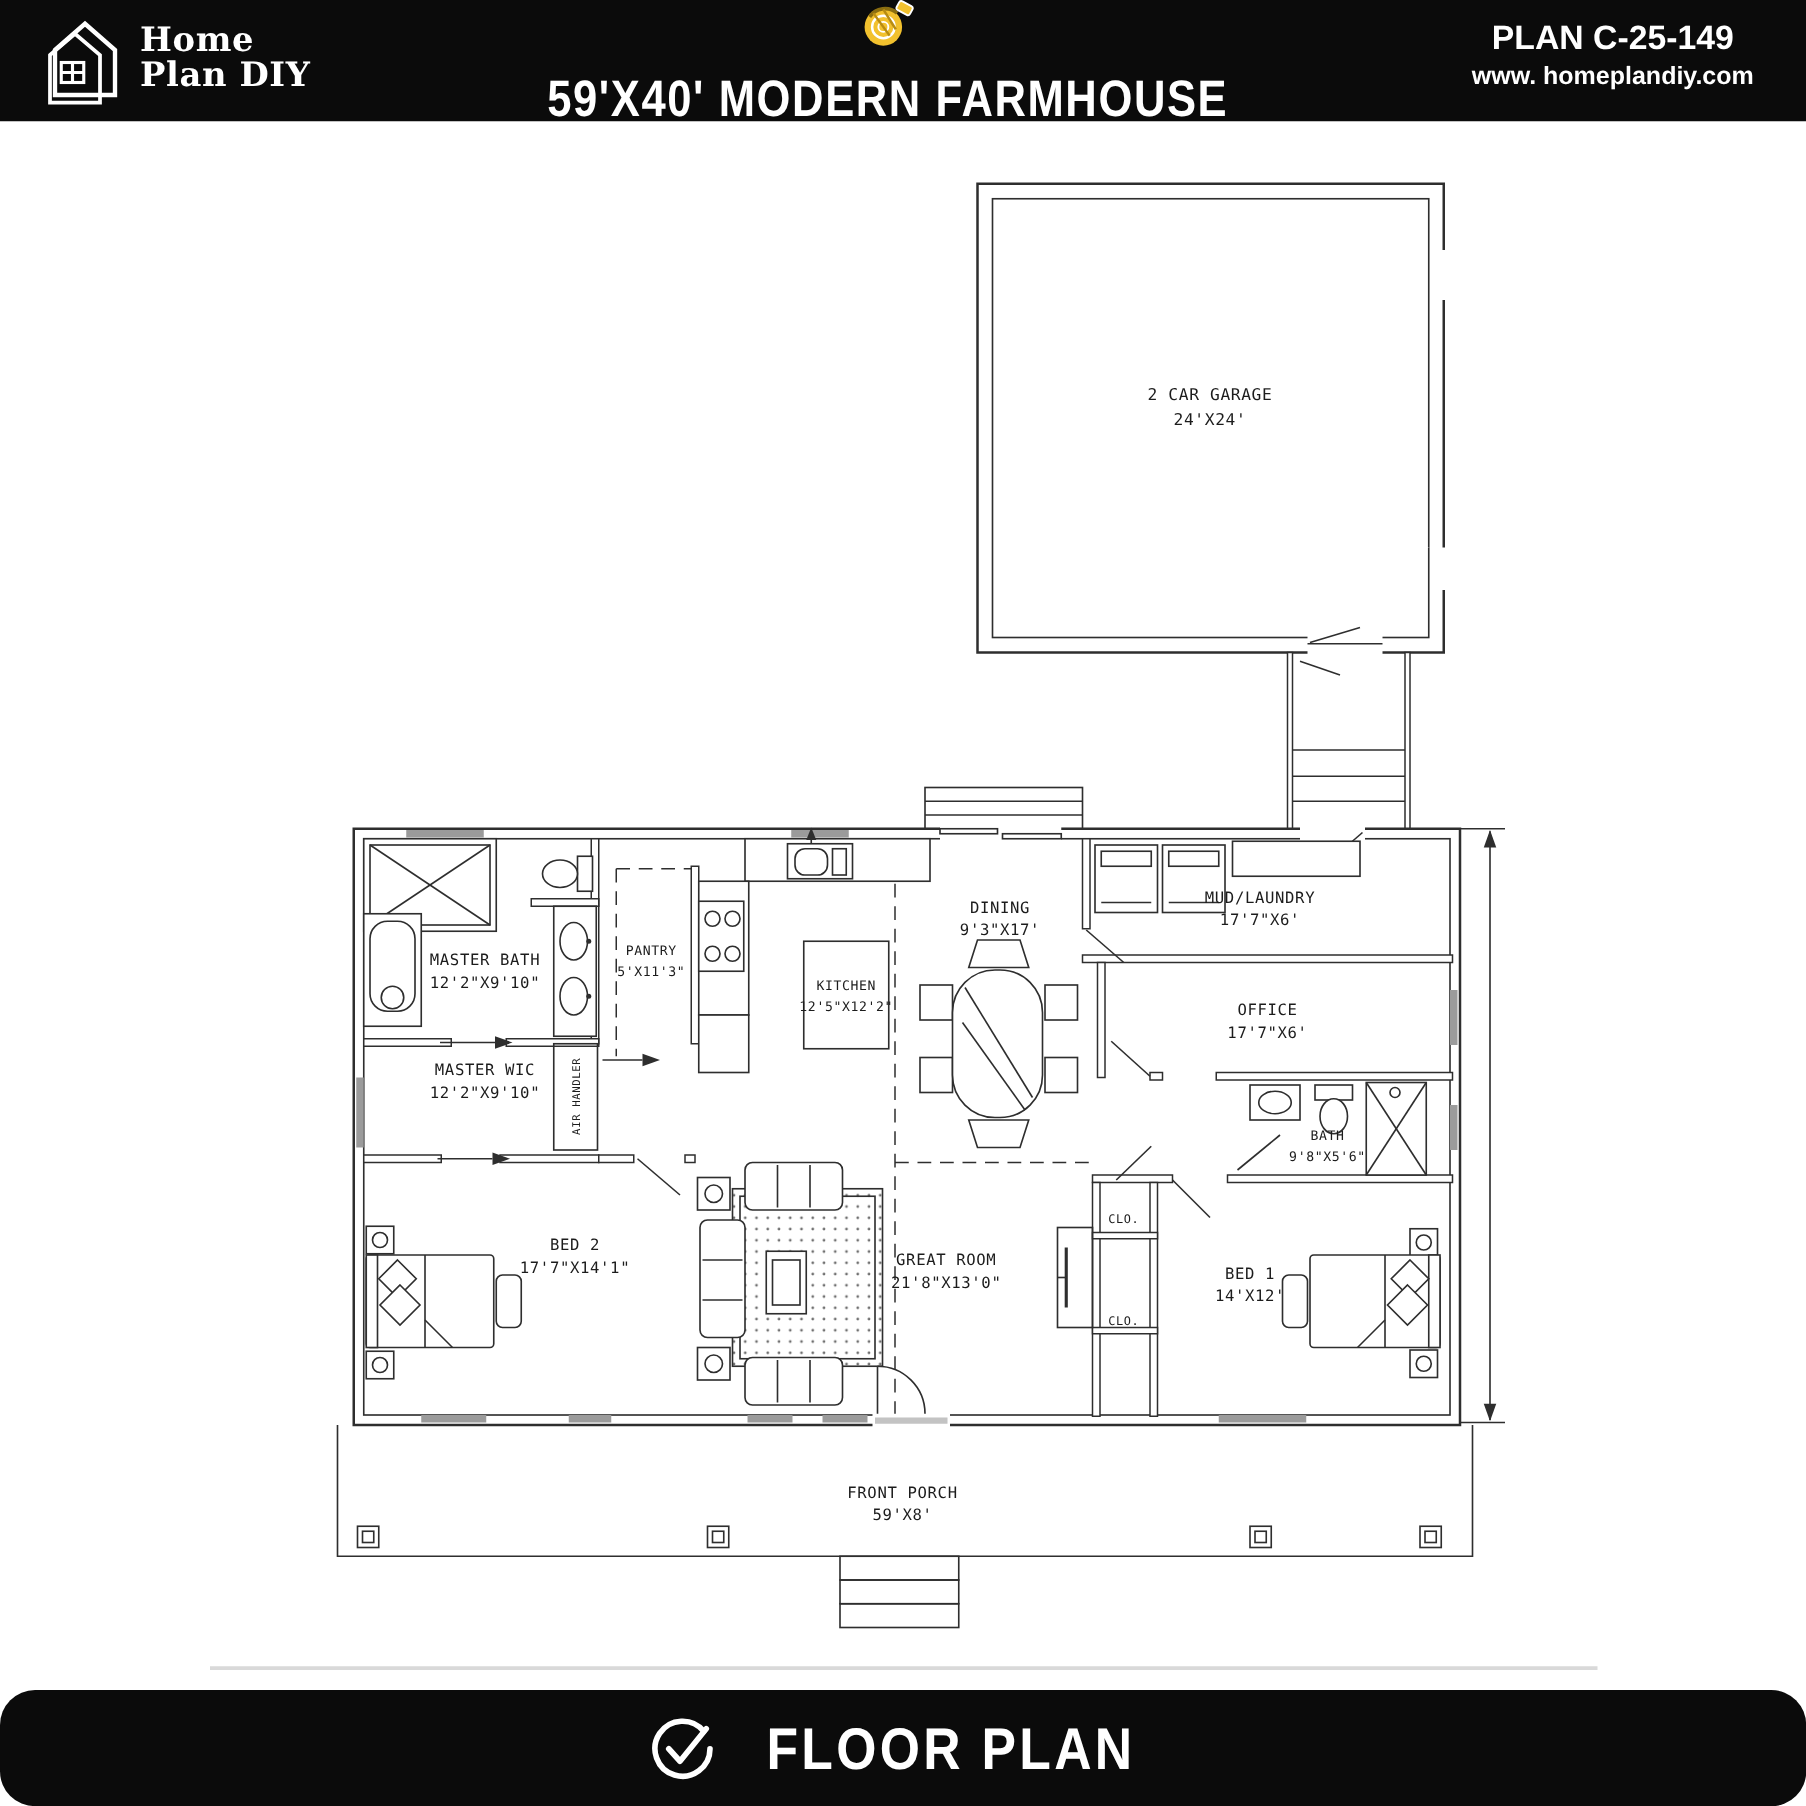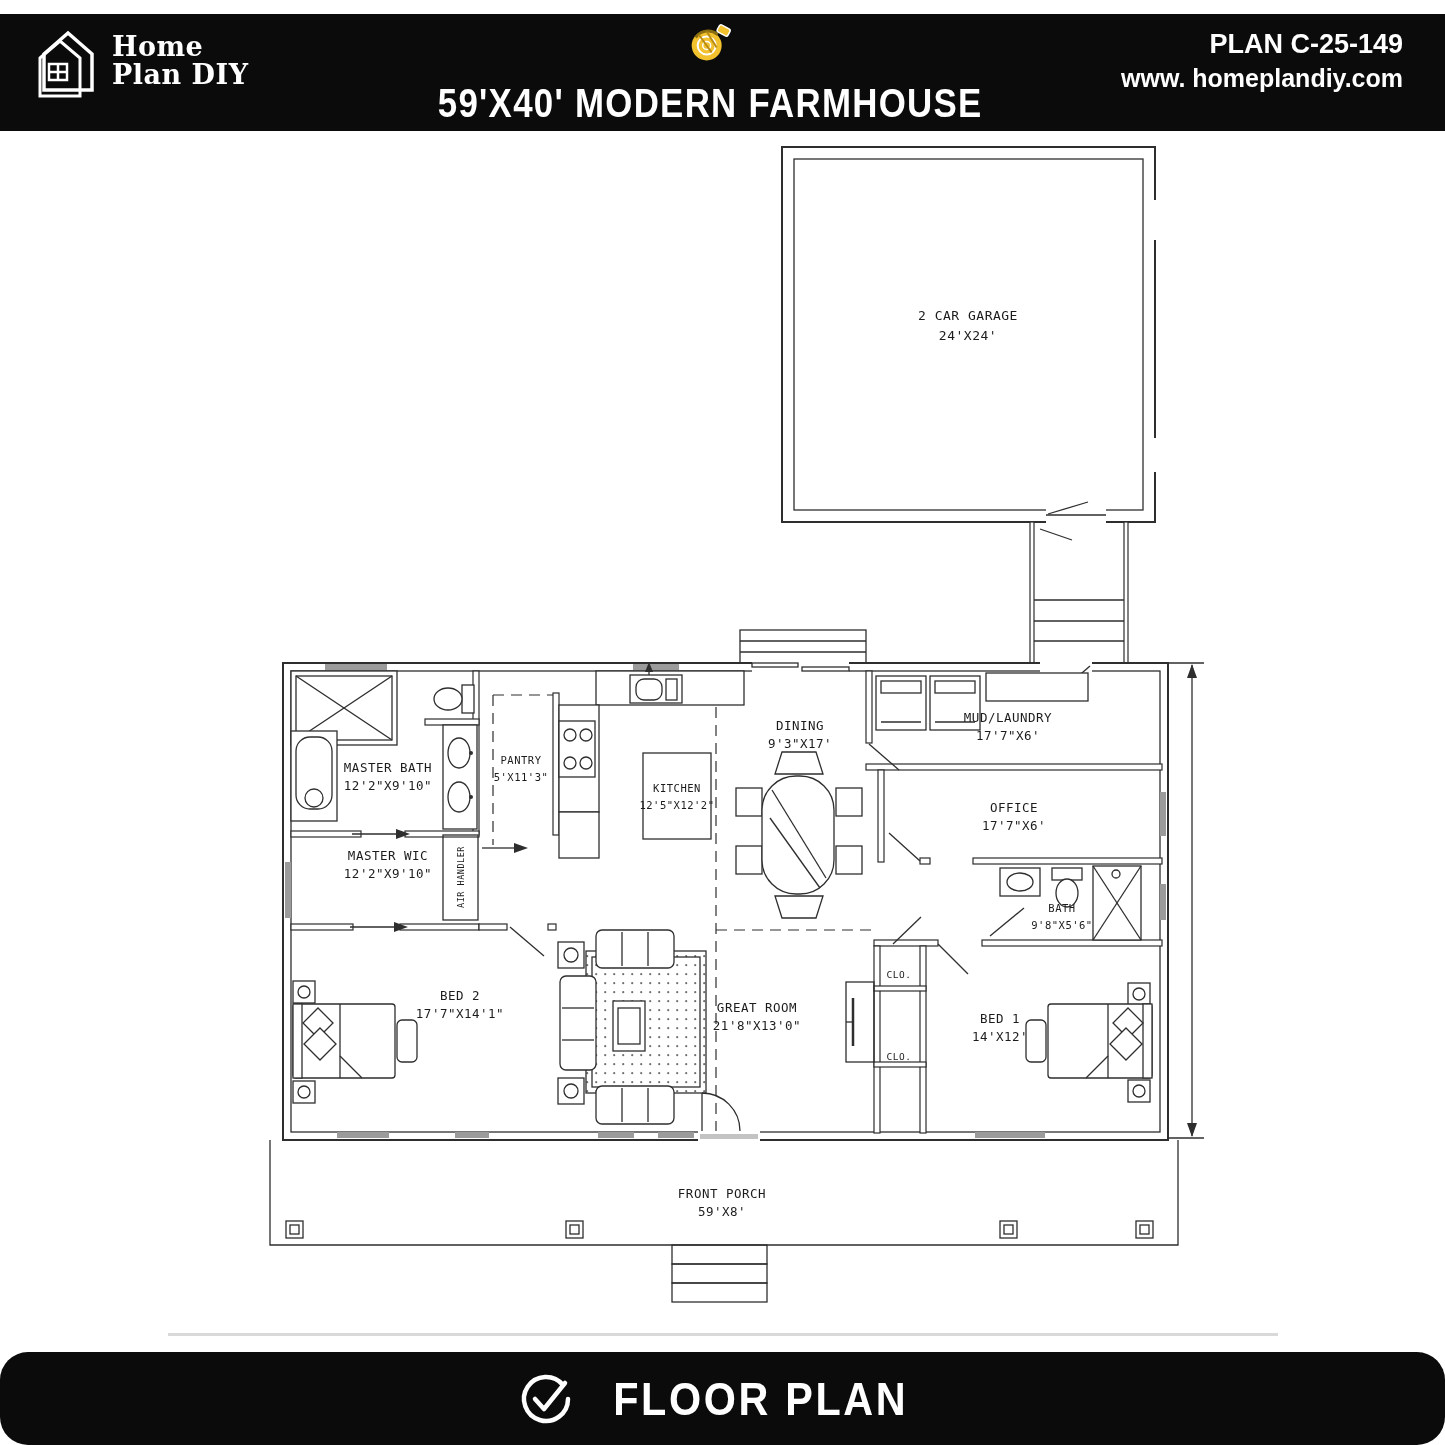--- a/index.html
+++ b/index.html
@@ -1,27 +1,27 @@
 <!DOCTYPE html>
 <html><head>
 <meta charset="utf-8">
 <style>
   html,body{margin:0;padding:0;background:#fff;}
   #page{position:relative;width:1445px;height:1445px;background:#fff;overflow:hidden;
         font-family:"Liberation Sans",sans-serif;}
   
   .bar{position:absolute;left:0;right:0;background:#0b0b0b;color:#fff;}
-  #header{top:14px;height:117px;}
+  #header{top:0;height:97px;}
   .logo{position:absolute;left:30px;top:10px;display:flex;align-items:center;gap:12px;}
   .logo-text{font-family:"DejaVu Serif",serif;font-weight:bold;font-size:27px;line-height:1.05;letter-spacing:.5px;}
   .logo-text span{display:block;}
   .title-wrap{position:absolute;left:50%;top:50%;transform:translate(-52%,-50%);display:flex;align-items:center;gap:14px;flex-direction:column;}
   .title-text{display:inline-block;font-weight:700;font-size:41px;letter-spacing:1.5px;transform:scaleX(.85);transform-origin:center;white-space:nowrap;}
-  .plan-info{position:absolute;right:42px;top:13px;font-weight:700;font-size:27px;line-height:1.3;text-align:right;}
-  .plan-info .site{font-size:25px;}
+  .plan-info{position:absolute;right:42px;top:13px;font-weight:700;font-size:27px;line-height:1.3;text-align:center;}
+  .plan-info .site{font-size:20px;}
   
   #footer{top:1352px;height:93px;display:flex;align-items:center;justify-content:center;gap:18px;border-radius:28px;}
   .footer-text{display:inline-block;font-weight:700;font-size:47px;letter-spacing:3px;transform:scaleX(.88);white-space:nowrap;}
   #divider{position:absolute;top:1333px;left:168px;width:1110px;height:3px;background:#d9d9d9;}
   
   #plan-svg{position:absolute;left:0;top:0;}
   .ln{stroke:#2e2e2e;fill:none;stroke-width:1.3;}
   .thk{stroke:#2e2e2e;fill:none;stroke-width:2;}
   .wall{fill:#fff;stroke:#2e2e2e;stroke-width:1.2;}
   .fix{fill:#fff;stroke:#2e2e2e;stroke-width:1.3;}

